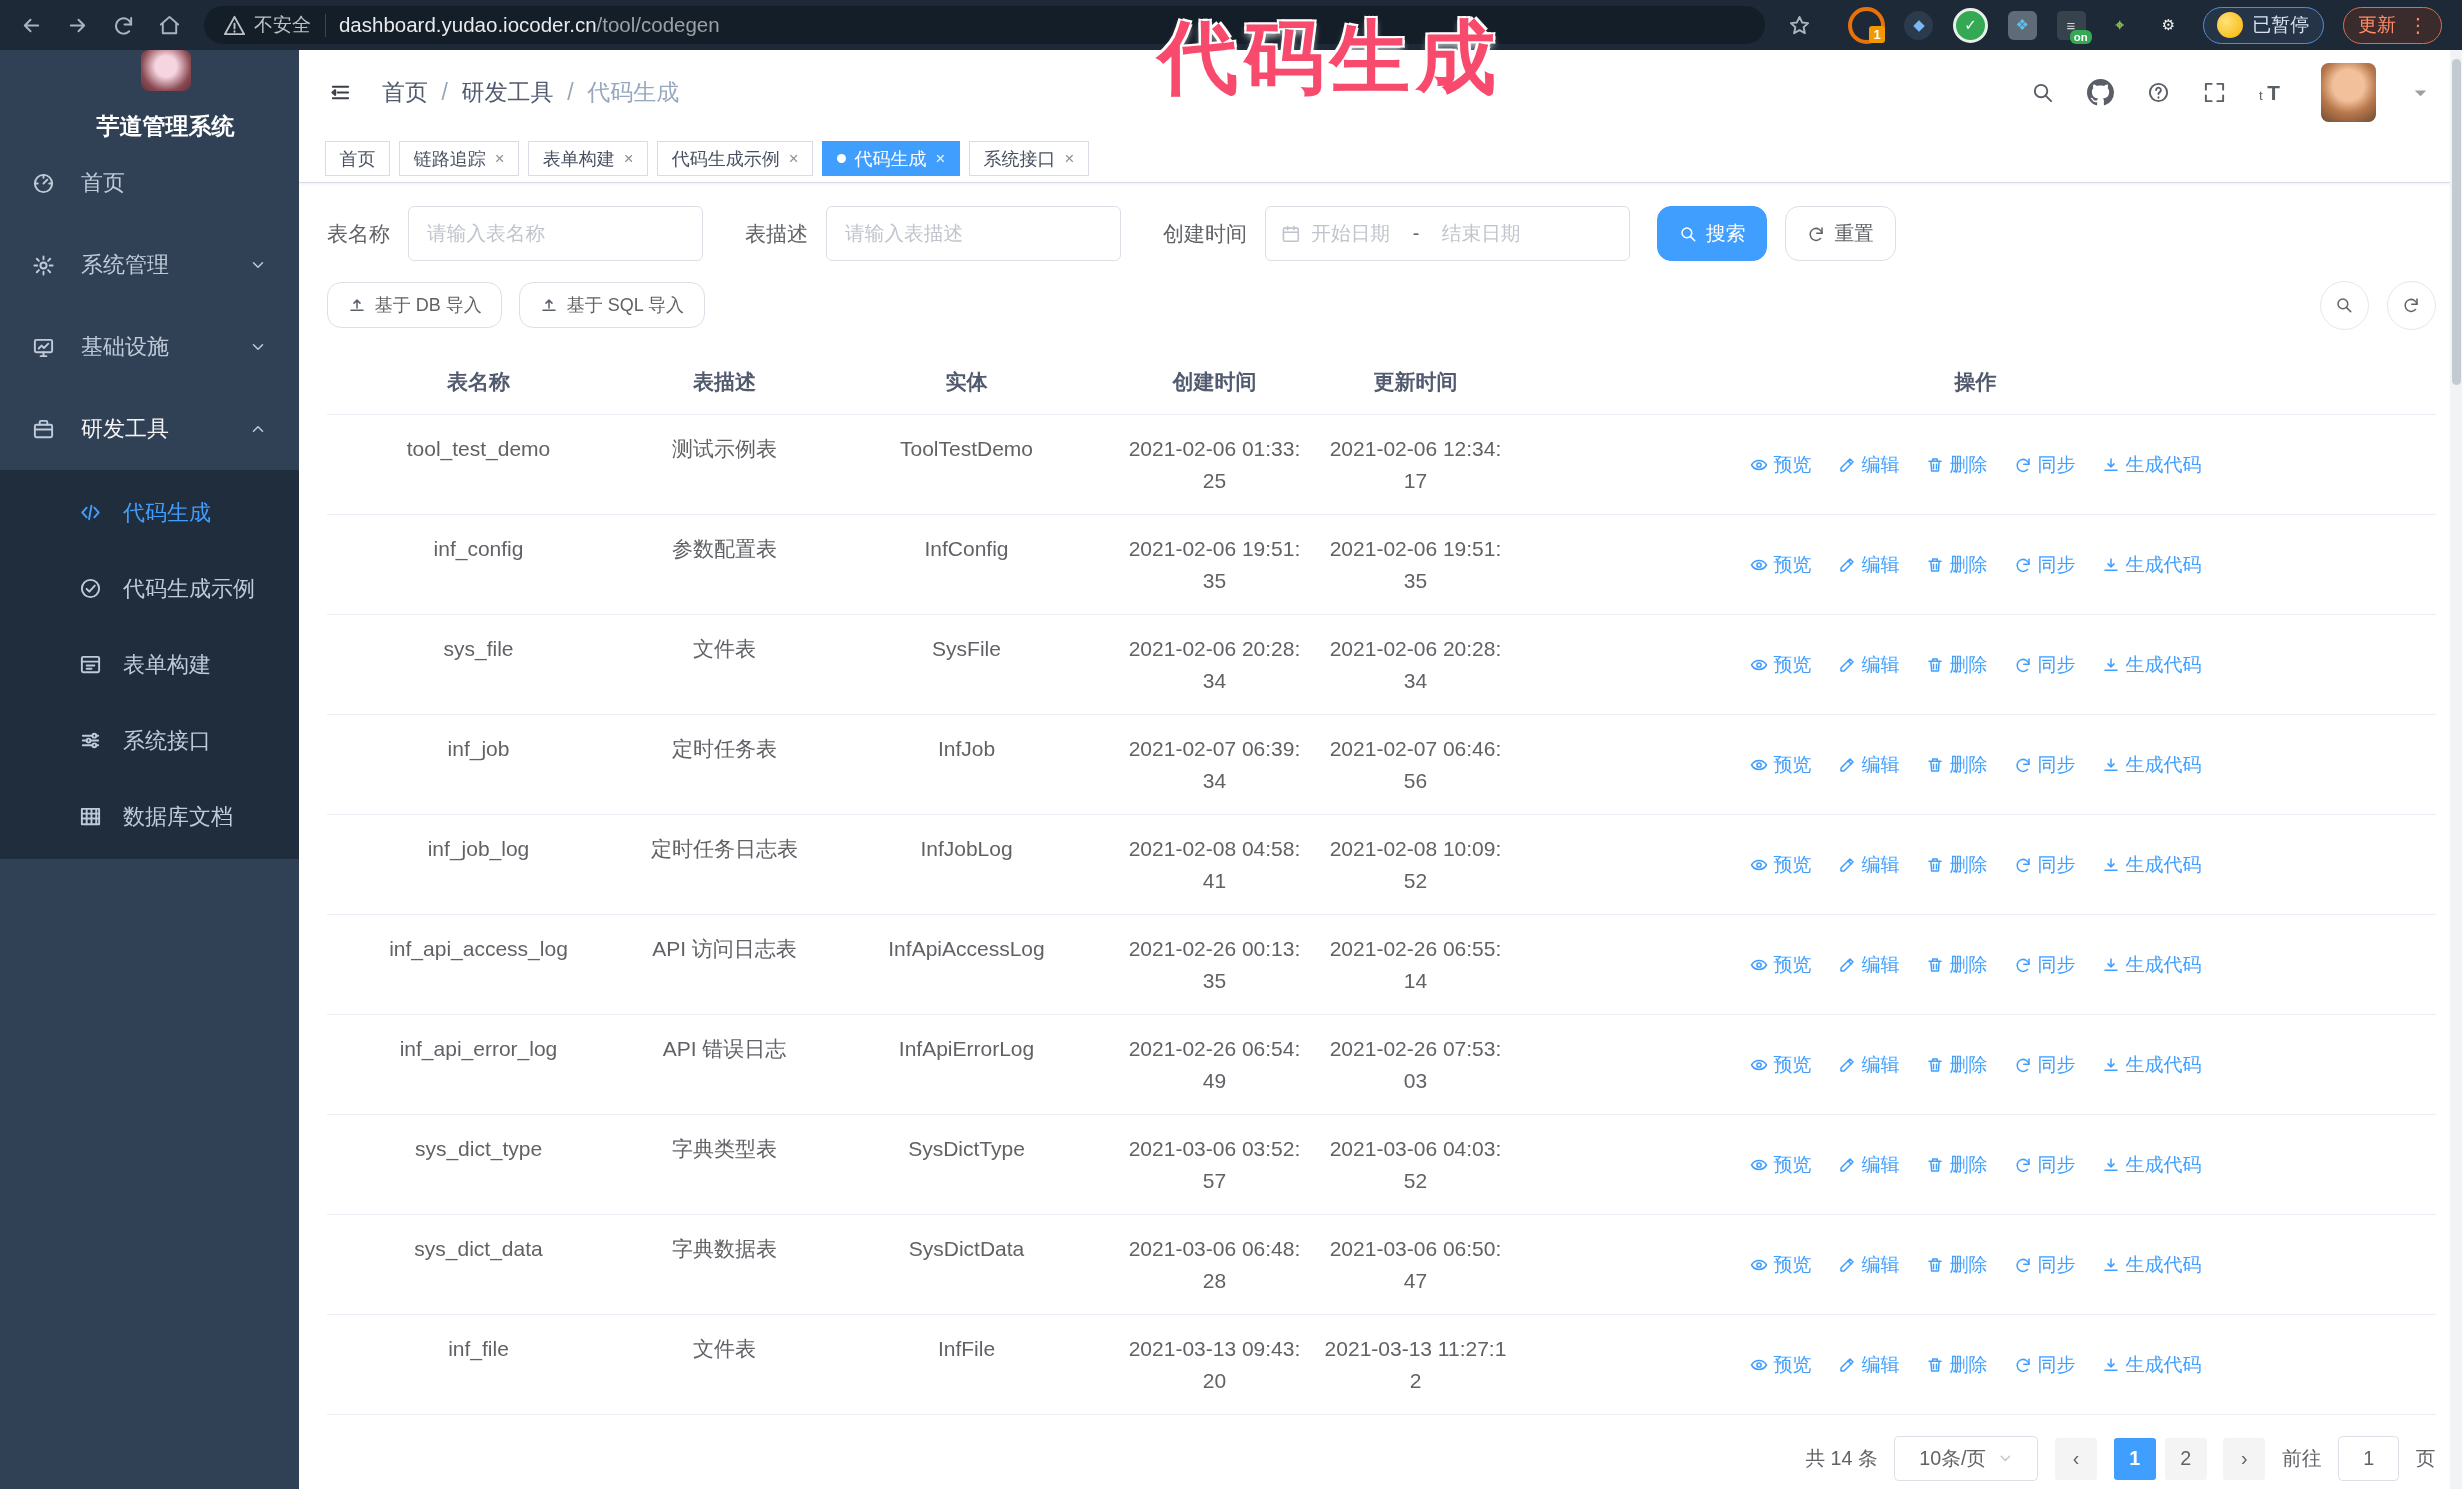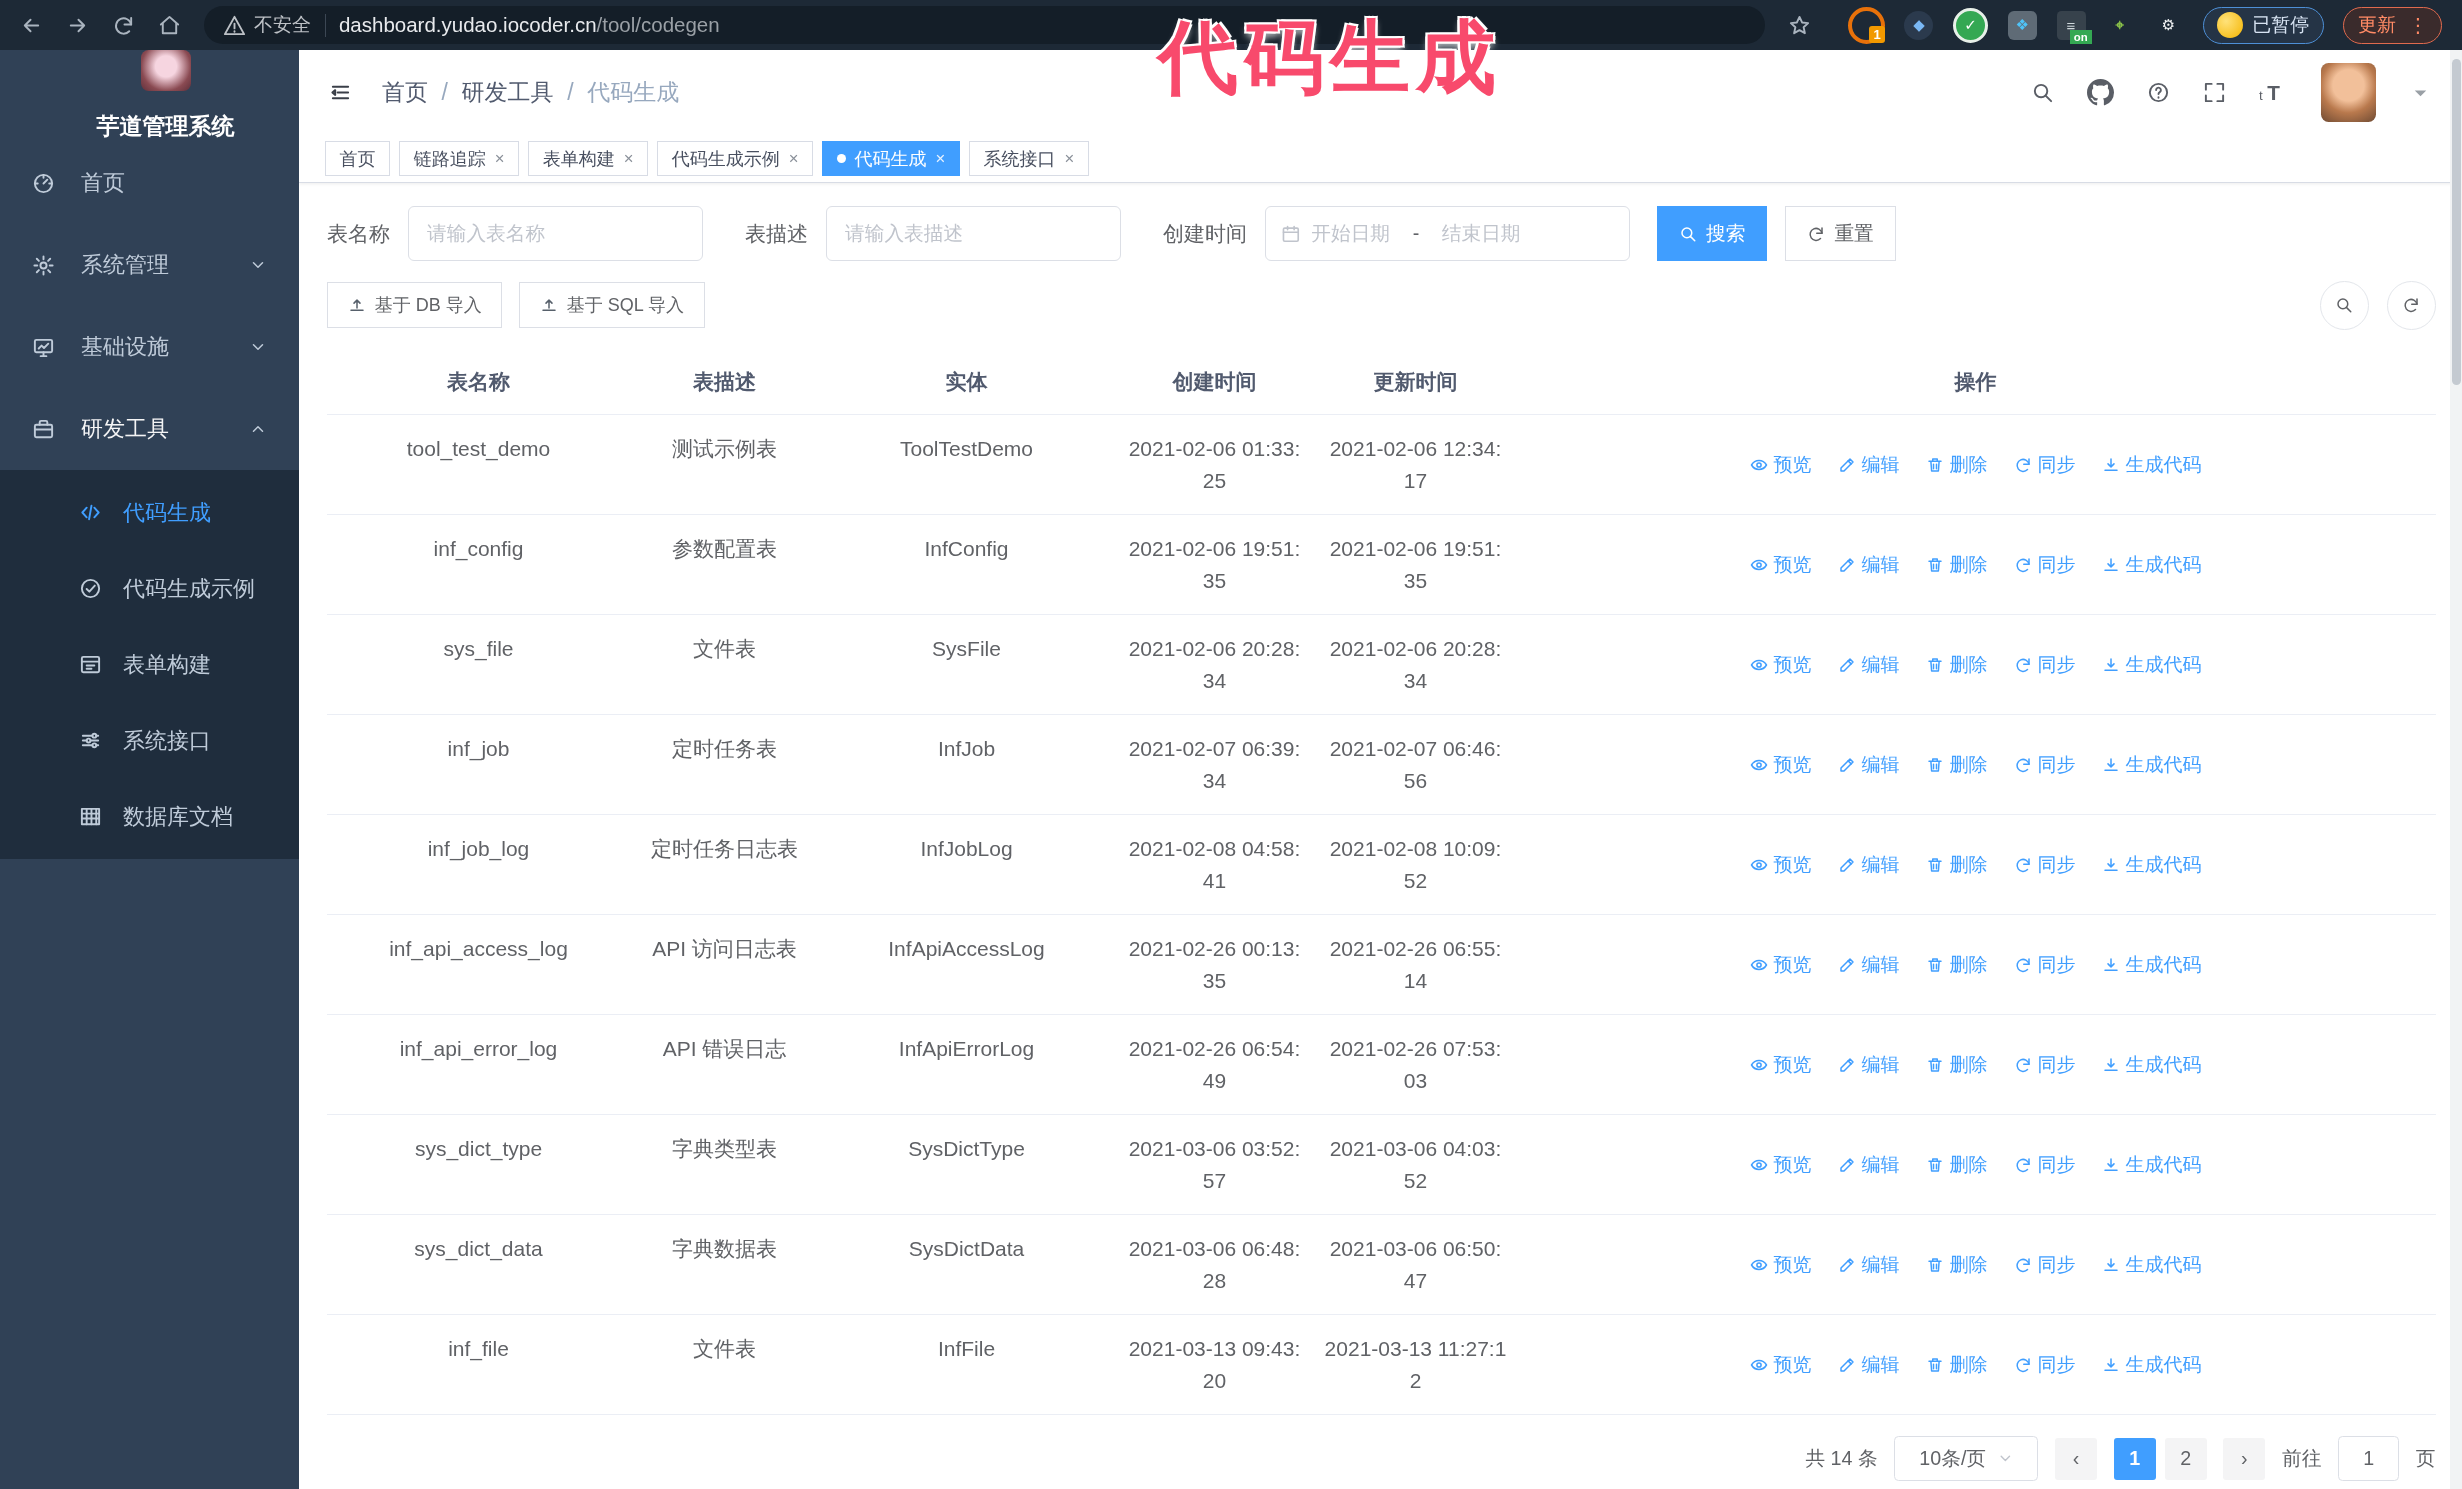--- a/index.html
+++ b/index.html
@@ -16,21 +16,21 @@
     align-items:center;padding:0 19.7px;box-sizing:border-box;gap:13.6px;color:#e8eaed;font-size:20.5px;}
   .addr-warn{color:#bdc1c6;display:flex;align-items:center;gap:7.6px;font-size:19px;}
   .addr-div{width:0.8px;height:23px;background:#3c4754;}
   .url-host{color:#e8eaed;}
   .url-path{color:#9aa0a6;}
   .chrome-right{display:flex;align-items:center;gap:19.7px;margin-left:auto;}
   .ext{width:29px;height:29px;border-radius:50%;position:relative;display:flex;align-items:center;justify-content:center;font-size:15px;font-weight:bold;}
   .ext-badge{position:absolute;right:-4.5px;bottom:-3px;background:#f29900;color:#fff;font-size:13px;
     padding:0.8px 4.5px;border-radius:3px;font-weight:bold;}
   .ext-on{position:absolute;right:-6px;bottom:-4.5px;background:#34a853;color:#fff;font-size:11.4px;
-    padding:0.8px 3.8px;border-radius:0;font-weight:bold;}
+    padding:0.8px 3.8px;border-radius:6px;font-weight:bold;}
   .pill{display:flex;align-items:center;gap:9px;border-radius:21px;padding:4.5px 13.6px;font-size:19px;}
   .pill-paused{border:1.5px solid #4d8fd6;background:#253446;color:#d7e3f2;}
   .pill-face{width:26px;height:26px;border-radius:50%;background:radial-gradient(circle at 35% 35%,#ffe27a,#f4b400);}
   .pill-update{border:1.5px solid #e06a4e;background:#3a2b2c;color:#ff8a65;gap:12px;}
   .dots{color:#ff8a65;font-size:19.7px;letter-spacing:0;line-height:0.45;display:inline-block;}
 
   
   .annotation{position:absolute;left:1158px;top:4.5px;z-index:50;font-size:80px;font-weight:bold;
     letter-spacing:6px;color:#f84a6c;
     text-shadow:-2.3px -2.3px 0 #fff,2.3px -2.3px 0 #fff,-2.3px 2.3px 0 #fff,2.3px 2.3px 0 #fff,0 4.5px 7.6px rgba(255,255,255,.8);}
@@ -77,21 +77,21 @@
   
   .filter-row{display:flex;align-items:center;gap:0;}
   .f-label{font-size:21px;color:#606266;margin-right:18px;}
   .f-input{width:295px;height:55px;box-sizing:border-box;border:0.8px solid #dcdfe6;border-radius:6px;
     padding:0 18px;font-size:19.7px;color:#606266;outline:none;font-family:inherit;}
   .f-input::placeholder{color:#c0c4cc;}
   .gap{width:42px;}
   .date-range{width:365px;height:55px;box-sizing:border-box;border:0.8px solid #dcdfe6;border-radius:6px;
     display:flex;align-items:center;padding:0 15px;gap:10.6px;color:#c0c4cc;font-size:19.7px;}
   .date-sep{color:#606266;flex:0 0 auto;padding:0 12px;}
-  .btn{height:55px;box-sizing:border-box;border-radius:0;border:0.8px solid #dcdfe6;background:#fff;
+  .btn{height:55px;box-sizing:border-box;border-radius:14px;border:0.8px solid #dcdfe6;background:#fff;
     color:#606266;font-size:19.7px;display:inline-flex;align-items:center;gap:9px;padding:0 21px;cursor:pointer;font-family:inherit;}
   .btn-primary{background:#409eff;border-color:#409eff;color:#fff;}
   .btn-row{margin-top:19.7px;display:flex;align-items:center;gap:16.7px;}
   .btn-sm{height:46px;font-size:18px;padding:0 19.7px;}
   .btn-sm .icn{color:#57606b;}
   .right-tools{margin-left:auto;display:flex;gap:18px;}
   .circle-btn{width:47px;height:47px;border-radius:50%;border:0.8px solid #e3e6eb;background:#fff;color:#606266;
     display:flex;align-items:center;justify-content:center;cursor:pointer;}
 
   

